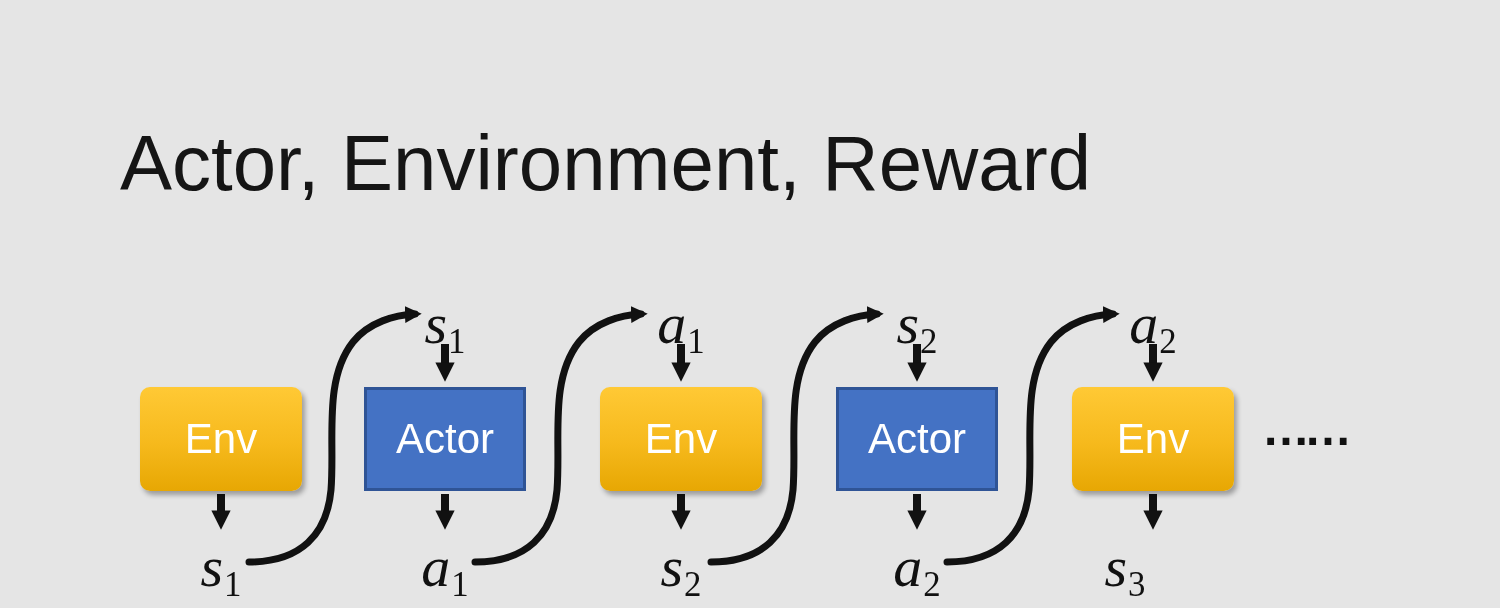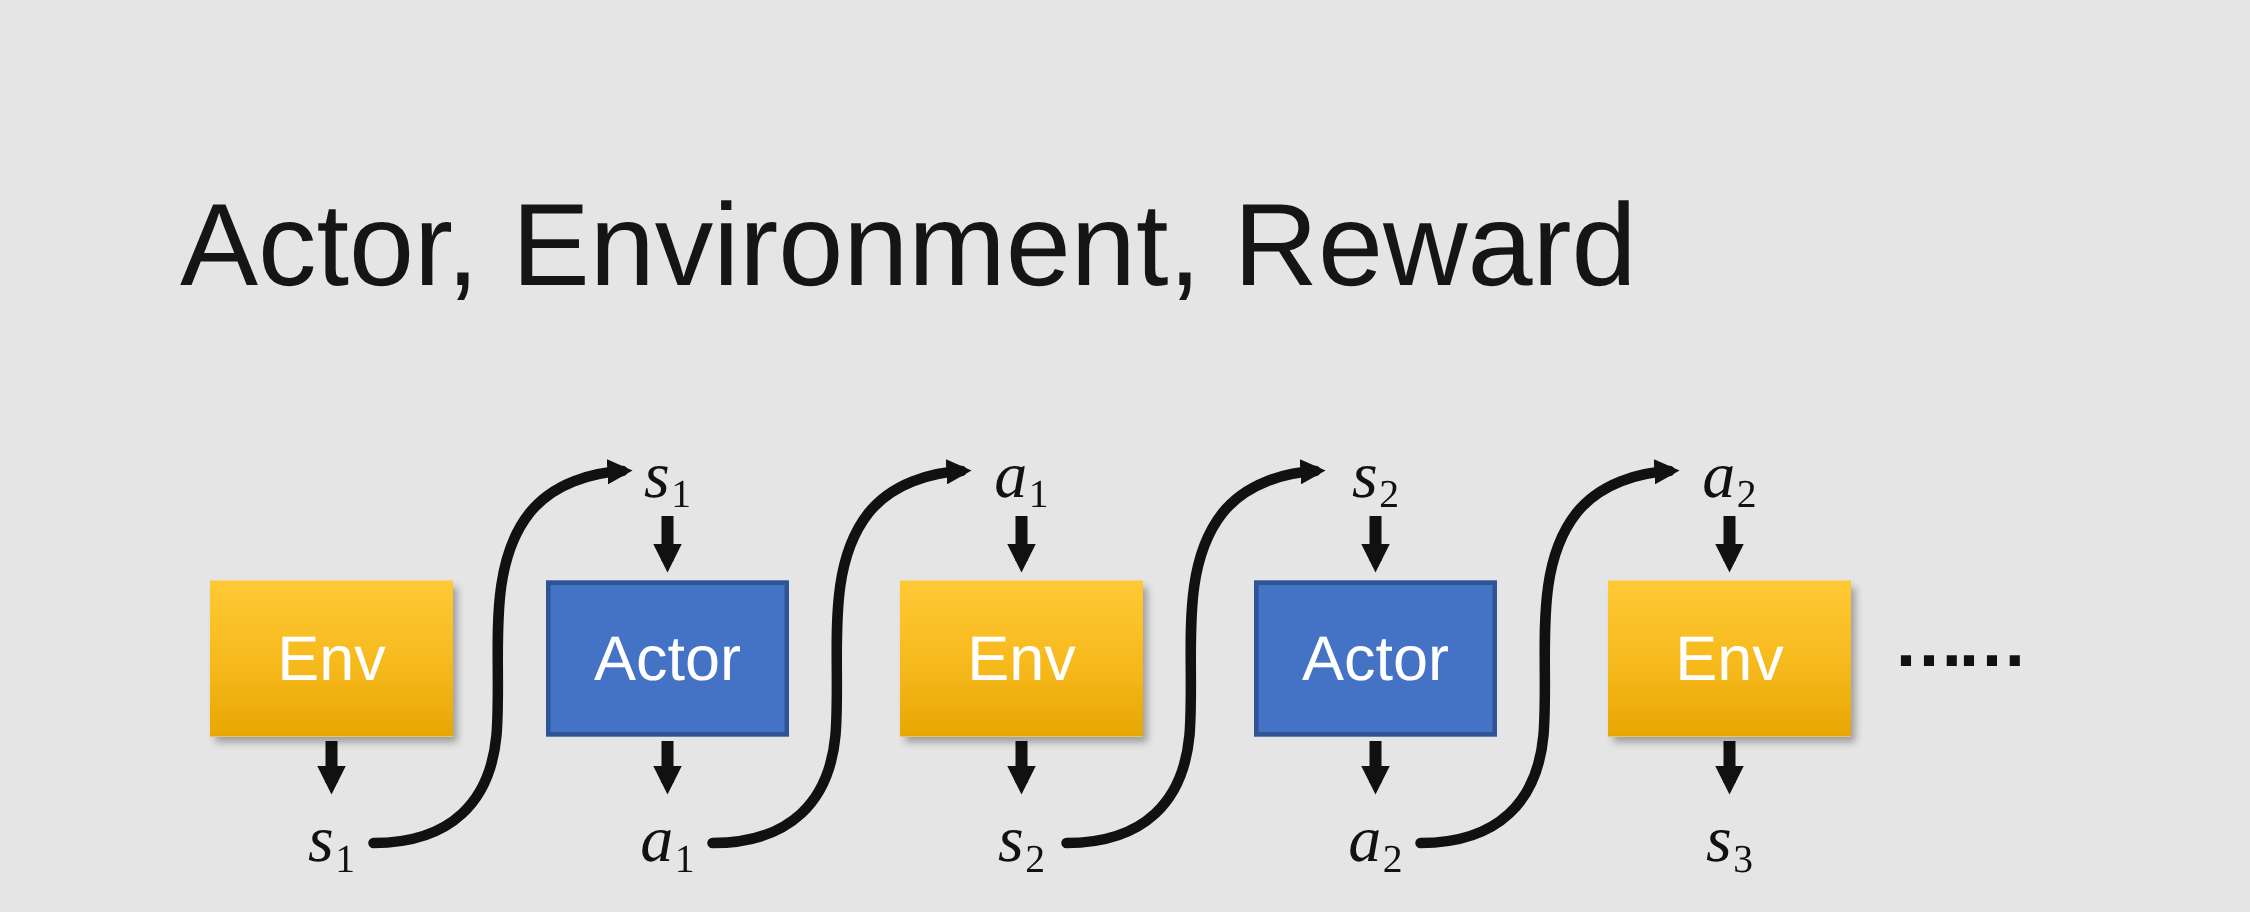--- a/index.html
+++ b/index.html
@@ -25,33 +25,33 @@
     top:387px;
     width:162px;height:104px;
     display:flex;align-items:center;justify-content:center;
     font-size:42px;
     color:#fff;
     box-sizing:border-box;
   }
   .box.env{
     background:linear-gradient(180deg,var(--env-top,#FFC935) 0%,#F6B91C 55%,var(--env-bottom,#E7A703) 100%);
     box-shadow:3px 4px 5px rgba(0,0,0,0.32);
-    border-radius:0;
+    border-radius:10px;
   }
   .box.actor{
     background:var(--actor-fill,#4472C4);
     border:3px solid var(--actor-border,#2F5496);
     text-align:right;
   }
   .mlabel{
     position:absolute;
     transform:translateX(-50%);
     font-family:"Liberation Serif",serif;
     font-style:italic;
-    font-size:44px;
+    font-size:58px;
     color:#111;
     line-height:1;
     white-space:nowrap;
   }
   .mlabel sub{
     font-style:normal;
     font-size:0.6em;
     line-height:0;
     vertical-align:-0.28em;
     margin-left:1px;
@@ -118,17 +118,17 @@
 
   <div class="mlabel toprow" style="left:445px"><span>s</span><sub>1</sub></div>
   <div class="mlabel toprow" style="left:681px"><span>a</span><sub>1</sub></div>
   <div class="mlabel toprow" style="left:917px"><span>s</span><sub>2</sub></div>
   <div class="mlabel toprow" style="left:1153px"><span>a</span><sub>2</sub></div>
 
   <div class="mlabel bottomrow" style="left:221px"><span>s</span><sub>1</sub></div>
   <div class="mlabel bottomrow" style="left:445px"><span>a</span><sub>1</sub></div>
   <div class="mlabel bottomrow" style="left:681px"><span>s</span><sub>2</sub></div>
   <div class="mlabel bottomrow" style="left:917px"><span>a</span><sub>2</sub></div>
-  <div class="mlabel bottomrow" style="left:1153px"><span>s</span><sub>3</sub></div>
+  <div class="mlabel bottomrow" style="left:1125px"><span>s</span><sub>3</sub></div>
 
   <div class="ellipsis">……</div>
 
 </div>
 
 </body></html>

